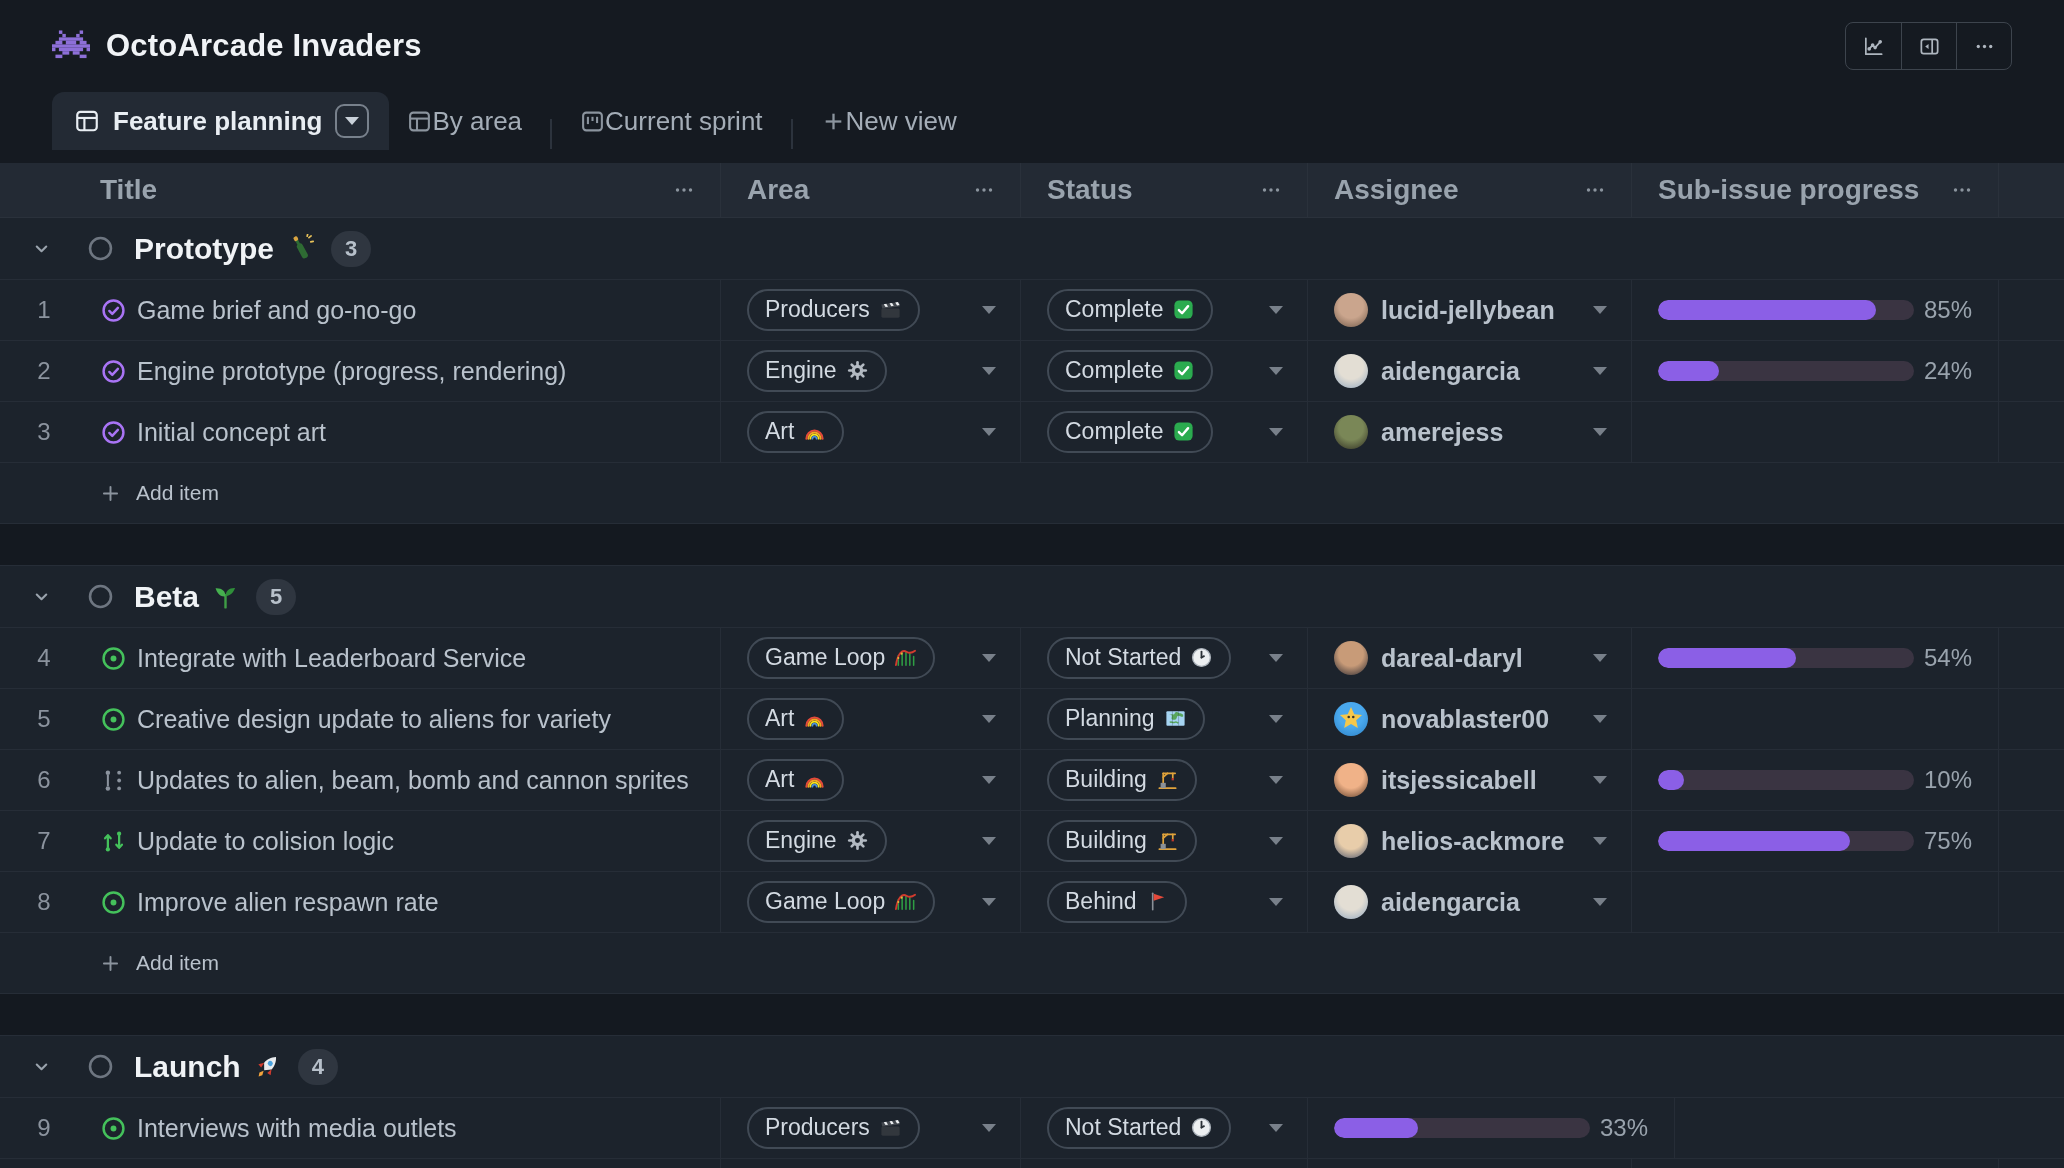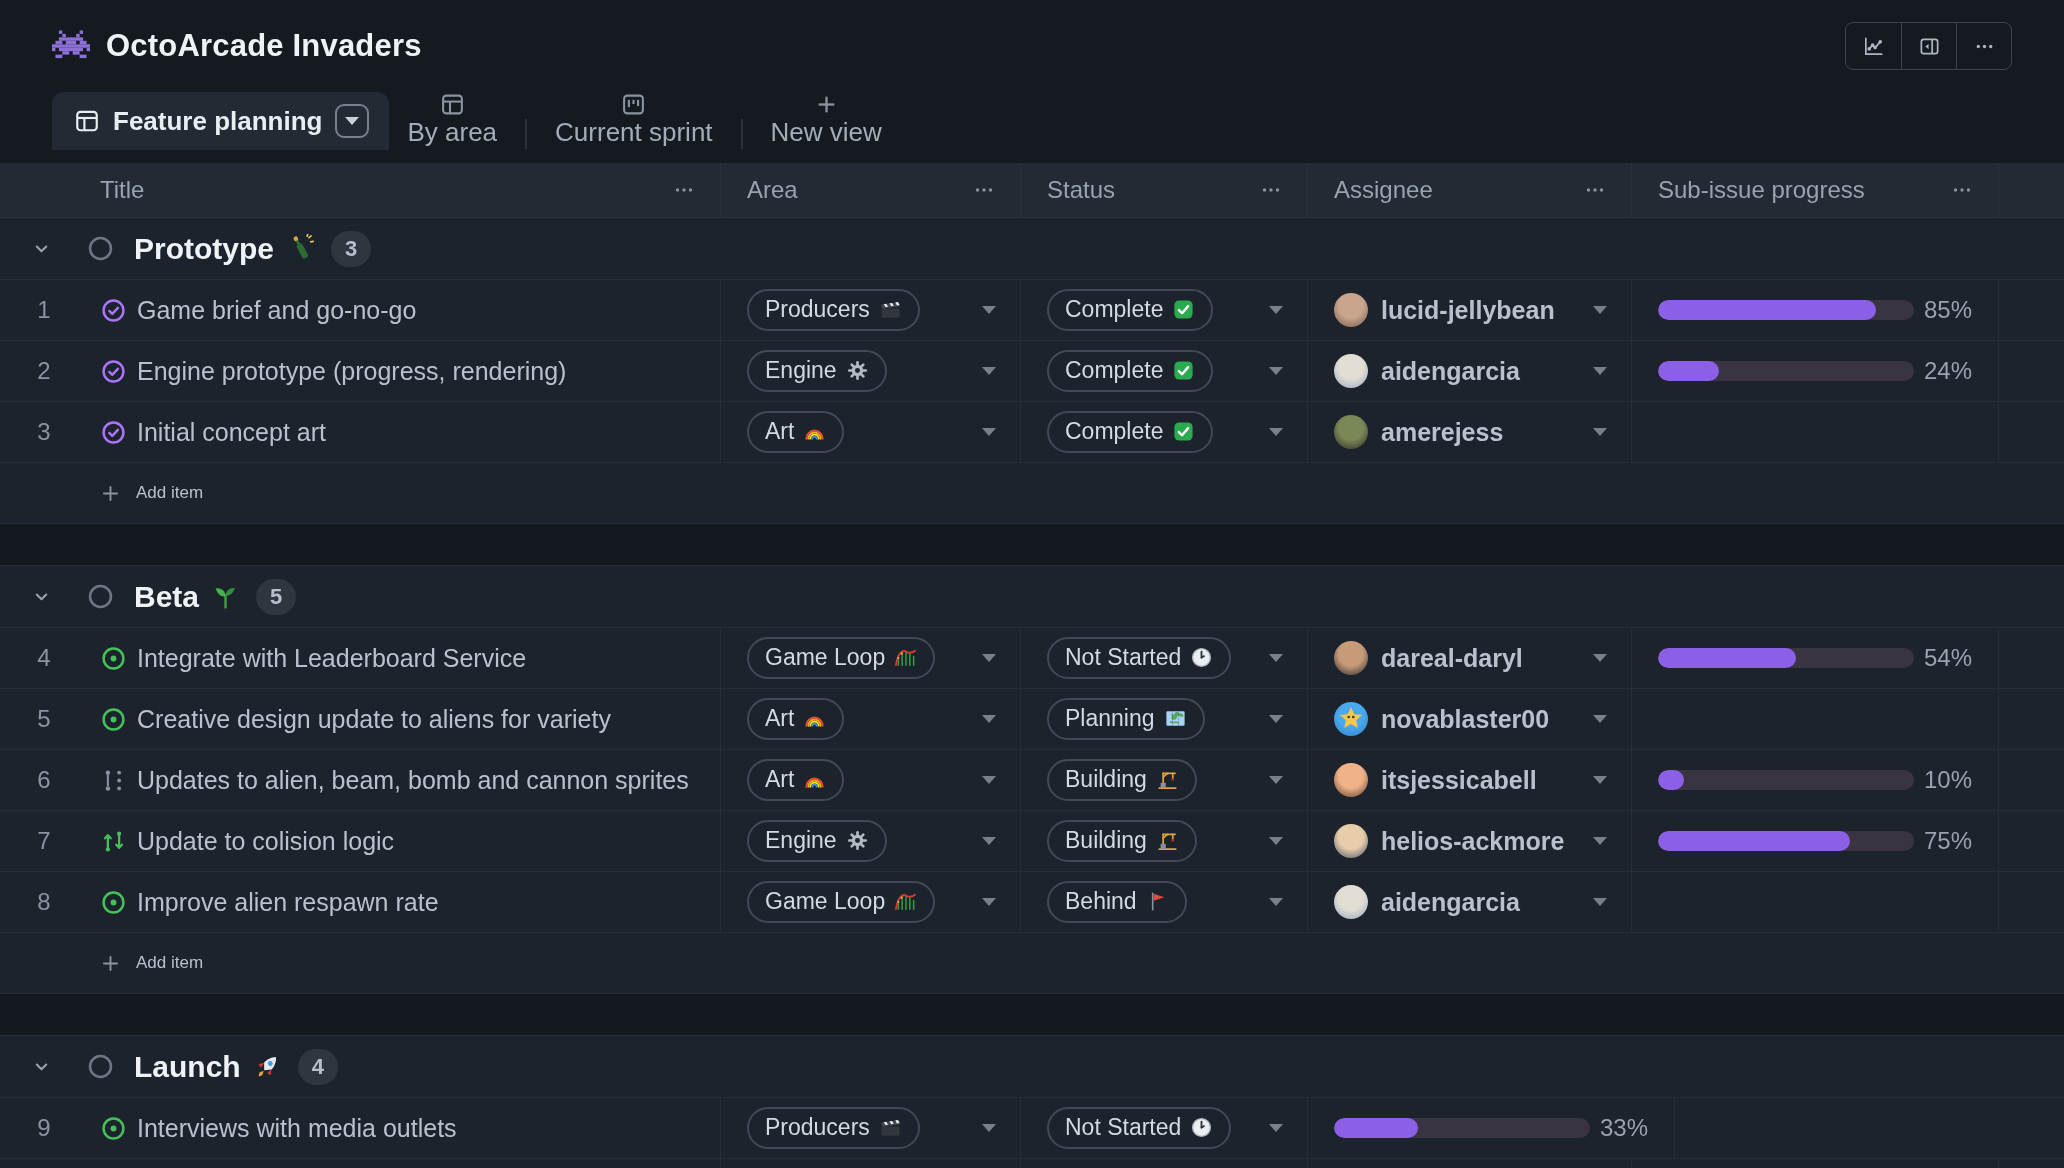--- a/index.html
+++ b/index.html
@@ -25,29 +25,29 @@
 
   
   .tabs { height:71px; display:flex; align-items:flex-start; padding-left:52px; }
   .tab-active {
     height:58px; display:flex; align-items:center; gap:13px;
     background:#232a34; border-radius:12px 12px 0 0; padding:0 20px 0 22px;
   }
   .tab-active .tab-label { font-size:26px; font-weight:600; color:#e9eef3; }
   .tab-active svg.tab-ic { width:26px; height:26px; color:#e9eef3; }
   .tab-caret-btn { width:34px; height:34px; border:2px solid #78818c; border-radius:9px; display:flex; align-items:center; justify-content:center; }
-  .tab { display:flex; align-items:center; height:58px; padding:0 18px;flex-direction:column; }
+  .tab { display:flex; align-items:center; height:58px; padding:0 18px; }
   .tab .tab-label { font-size:26px; color:#a4adb7; }
   .tab svg.tab-ic { width:25px; height:25px; color:#8b949e; }
   .tab-divider { width:2px; height:30px; background:#2c333d; margin:0 10px 14px 10px; align-self:flex-end; }
   .caret { width:0; height:0; border-left:7px solid transparent; border-right:7px solid transparent; border-top:8px solid #78808a; }
 
   
   .thead { height:55px; background:#232a34; display:flex; border-bottom:1px solid #2a313b; }
-  .th { display:flex; align-items:center; font-size:24px; font-weight:400; color:#99a3ad; }
+  .th { display:flex; align-items:center; font-size:28px; font-weight:700; color:#99a3ad; }
   .th .kebab { margin-left:auto; margin-right:24px; color:#8b949e; }
   .kebab svg { width:24px; height:24px; }
   .col-title { width:720px; padding-left:100px; }
   .col-area { width:300px; padding-left:26px; border-left:1px solid #2a313b; }
   .col-status { width:287px; padding-left:26px; border-left:1px solid #2a313b; }
   .col-assignee { width:324px; padding-left:26px; border-left:1px solid #2a313b; }
   .col-progress { width:367px; padding-left:26px; border-left:1px solid #2a313b; }
   .col-plus { width:66px; border-left:1px solid #2a313b; display:flex; align-items:center; justify-content:center; color:#8b949e; }
 
   .group-header { height:62px; background:#1c232c; display:flex; align-items:center; padding-left:32px; border-bottom:1px solid #262d37; }
@@ -77,21 +77,21 @@
   .avatar { width:34px; height:34px; border-radius:50%; flex:none; position:relative; overflow:hidden; }
   .avatar svg { position:absolute; inset:0; width:34px; height:34px; }
   .assignee-name { margin-left:13px; font-size:25px; color:#b9c2cc; white-space:nowrap; }
   .bar-track { width:256px; height:20px; border-radius:10px; background:#3a3442; overflow:hidden; flex:none; }
   .bar-fill { height:100%; border-radius:10px; background:#8b5fe6; }
   .pct { margin-left:auto; font-size:24px; color:#99a3ad; }
 
   .add-row { height:61px; background:#1c232c; display:flex; align-items:center; padding-left:100px; border-bottom:1px solid #262d37; }
   .add-row .plus-ic { color:#8b949e; }
   .plus-ic svg { width:21px; height:21px; }
-  .add-label { margin-left:15px; font-size:17px; color:#b9c2cc; }
+  .add-label { margin-left:15px; font-size:21px; color:#b9c2cc; }
 
   .group-gap { height:42px; background:#141920; border-bottom:1px solid #262d37; }
 </style>
 </head>
 <body>
 
 <div class="topbar">
   <div class="title-wrap">
     <span class="title-icon">
         <svg viewBox="0 0 11 9">

